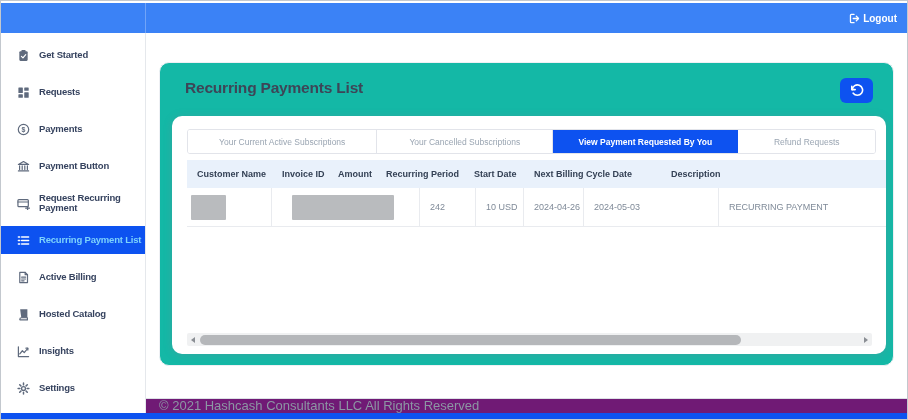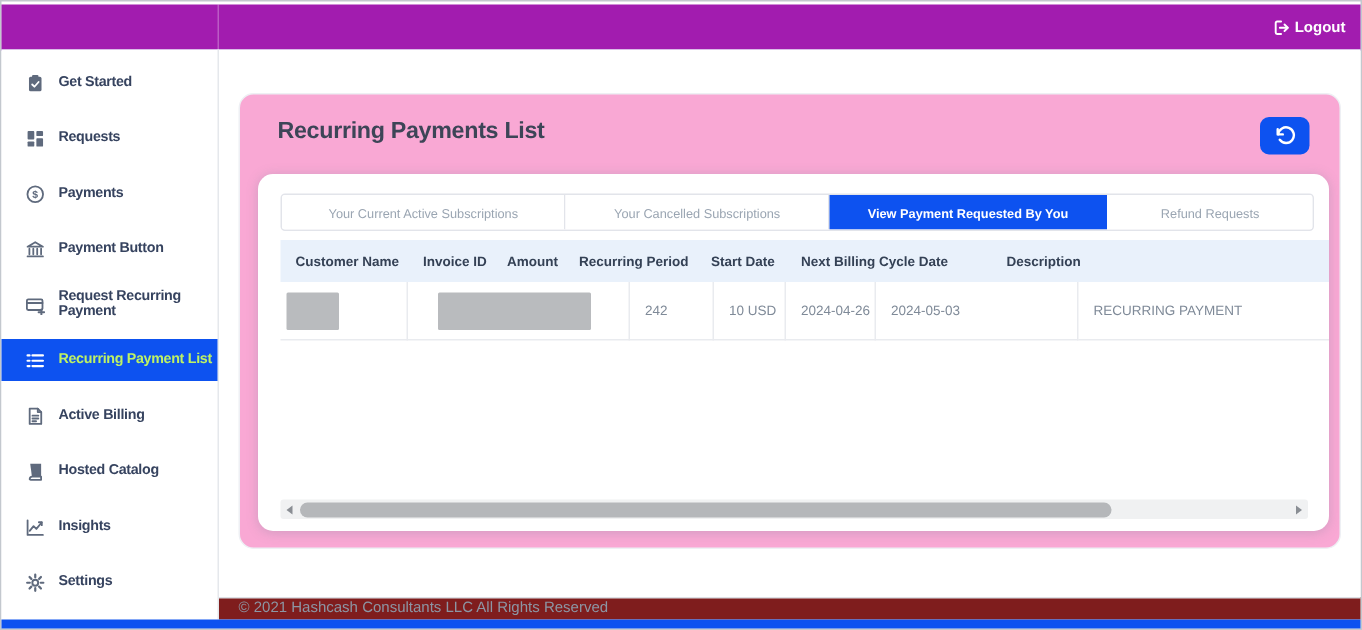--- a/index.html
+++ b/index.html
@@ -1,36 +1,36 @@
 <!DOCTYPE html>
 <html><head>
 <meta charset="utf-8">
 <style>
   html,body{margin:0;padding:0;background:#fff;}
   body{width:908px;height:420px;overflow:hidden;font-family:"Liberation Sans","DejaVu Sans",sans-serif;}
   .page{position:relative;width:908px;height:420px;box-sizing:border-box;border:1px solid #c3c8ce;background:#fff;}
 
   
-  .topbar{position:absolute;top:2px;left:0;right:0;height:30px;background:#a21caf;border-bottom:1px solid #c7d3ee;display:flex;align-items:center;justify-content:flex-end;}
+  .topbar{position:absolute;top:2px;left:0;right:0;height:30px;background:#3b82f6;border-bottom:1px solid #c7d3ee;display:flex;align-items:center;justify-content:flex-end;}
   .topbar .divider{position:absolute;left:144px;top:0;bottom:0;width:1px;background:rgba(255,255,255,.28);}
   .logout-btn{display:flex;align-items:center;gap:3px;margin-right:8px;color:#fff;font-size:10px;font-weight:700;background:none;border:none;cursor:pointer;padding:2px 2px;}
   .logout-btn svg{display:block;}
 
   
   .sidebar{position:absolute;top:32px;left:0;bottom:6px;width:145px;background:#fff;border-right:1px solid #e5e8ec;box-sizing:border-box;padding-top:8px;}
   .s-item{display:flex;align-items:center;height:28px;margin-bottom:9px;padding:0 4px 0 16px;gap:9px;cursor:pointer;color:#36435f;}
   .s-ico{flex:0 0 13px;display:flex;align-items:center;color:#5f6a7d;}
-  .s-item.active{background:#0d52f0;color:#bef264;}
+  .s-item.active{background:#0d52f0;color:#7dd3fc;}
   .s-item.active .s-ico{color:#fff;}
   .s-label{font-size:9.5px;font-weight:700;letter-spacing:-0.2px;white-space:nowrap;line-height:10.5px;}
   .s-item.wrap .s-label{white-space:normal;}
 
   
   .main{position:absolute;left:145px;right:0;top:32px;bottom:6px;background:#fff;}
-  .panel{position:absolute;left:13px;right:13px;top:29px;height:302px;background:#f9a8d4;border:1px solid #eef0f4;border-radius:10px;}
+  .panel{position:absolute;left:13px;right:13px;top:29px;height:302px;background:#14b8a6;border:1px solid #eef0f4;border-radius:10px;}
   .page-title{position:absolute;left:25px;top:16px;margin:0;font-size:15.5px;font-weight:700;color:#3d4557;letter-spacing:-0.2px;}
   .refresh-btn{position:absolute;right:20px;top:15px;width:33px;height:25px;background:#0d52f0;border:none;border-radius:6px;display:flex;align-items:center;justify-content:center;cursor:pointer;}
   .refresh-btn svg{display:block;}
 
   
   .card{position:absolute;left:12px;right:7px;top:53px;height:238px;background:#fff;border-radius:10px;box-shadow:0 1px 8px rgba(120,130,150,.30);overflow:hidden;}
 
   
   .tabs{position:absolute;left:15px;right:10px;top:13px;height:25px;display:flex;border:1px solid #e2e4ea;border-radius:3px;box-sizing:border-box;overflow:hidden;}
   .tab{display:flex;align-items:center;justify-content:center;font-size:8.5px;color:#9aa5b2;background:#fff;border-right:1px solid #e2e4ea;cursor:pointer;white-space:nowrap;box-sizing:border-box;}
@@ -54,21 +54,21 @@
   
   .hscroll{position:absolute;left:15px;right:14px;bottom:8px;height:13px;background:#f0f1f2;border-radius:2px;}
   .sb-arrow{position:absolute;top:0;width:12px;height:13px;display:flex;align-items:center;justify-content:center;cursor:pointer;}
   .sb-arrow.left{left:0;}.sb-arrow.right{right:0;}
   .sb-arrow .tri{width:0;height:0;border-top:3px solid transparent;border-bottom:3px solid transparent;}
   .sb-arrow.left .tri{border-right:4px solid #8a8e94;}
   .sb-arrow.right .tri{border-left:4px solid #8a8e94;}
   .sb-thumb{position:absolute;left:13px;top:1.5px;height:10px;width:79%;background:#b5b7ba;border-radius:5px;cursor:grab;}
 
   
-  .footer{position:absolute;left:0;right:0;bottom:0;height:14px;background:#7f1d1d;border-top:1px solid #dde1e6;font-size:10px;color:#8c96a4;line-height:13px;padding-left:13px;}
+  .footer{position:absolute;left:0;right:0;bottom:0;height:14px;background:#701a75;border-top:1px solid #dde1e6;font-size:13px;color:#8c96a4;line-height:13px;padding-left:13px;}
   .bottom-strip{position:absolute;left:0;right:0;bottom:0;height:6px;background:#0d52f0;}
 
   svg{stroke-linecap:round;stroke-linejoin:round;}
 </style>
 </head>
 <body>
 
 <div class="page">
 
   <header class="topbar">

